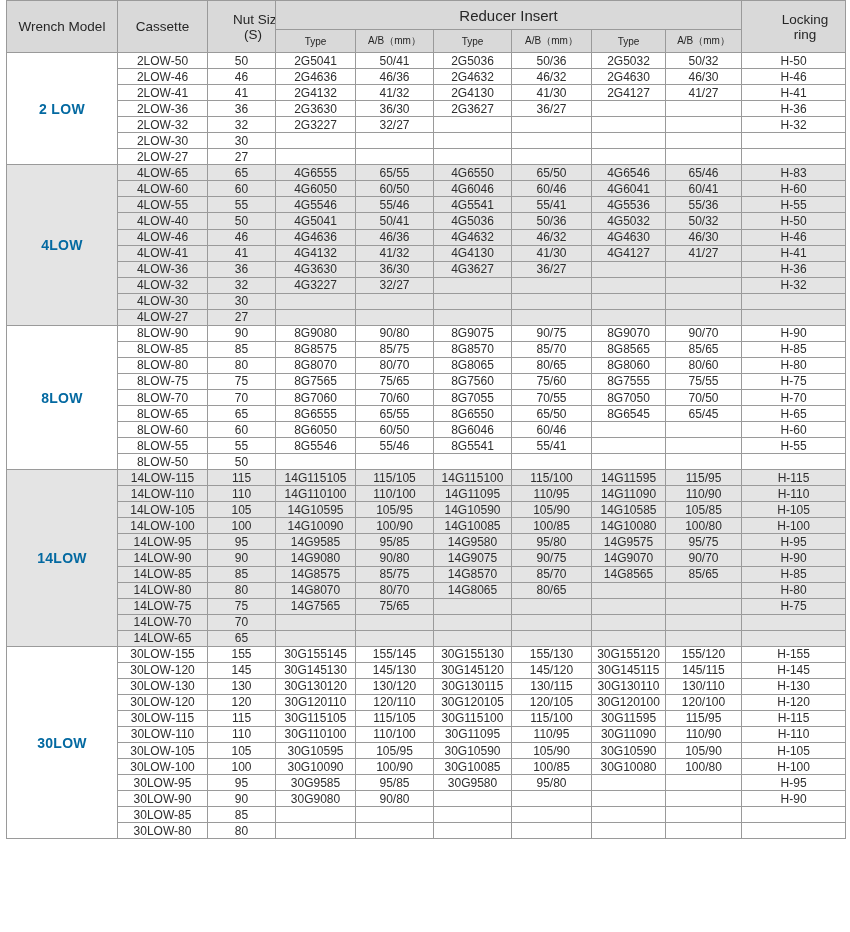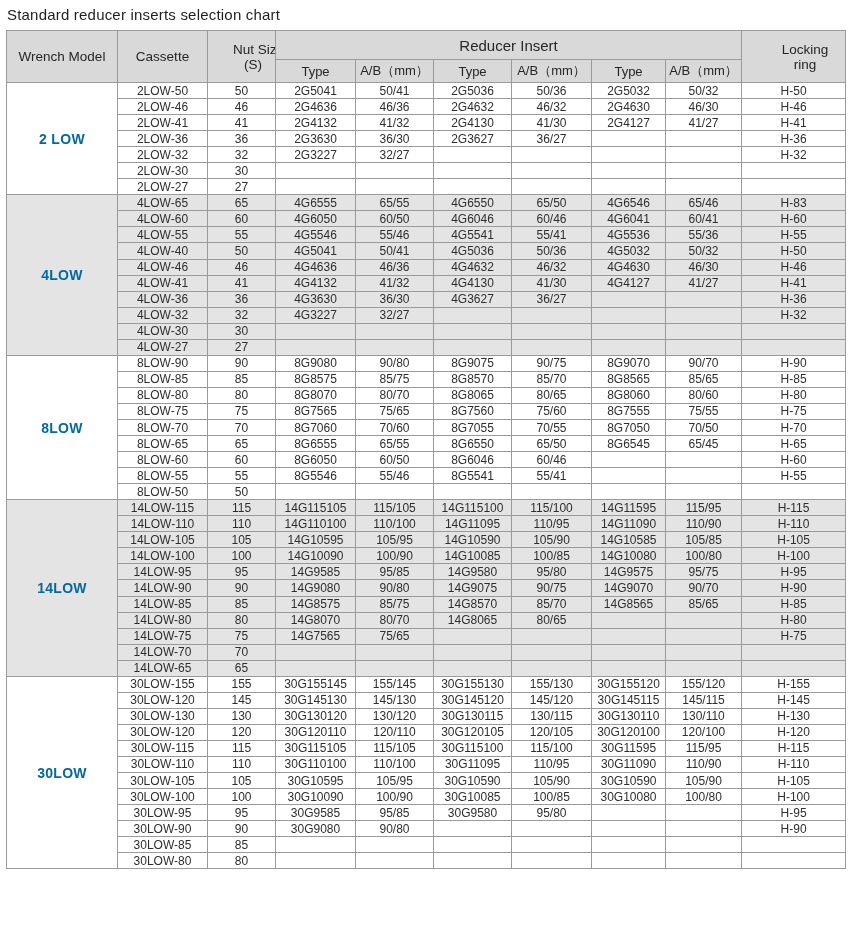--- a/index.html
+++ b/index.html
@@ -39,21 +39,21 @@
     overflow:hidden;
     white-space:nowrap;
   }
   thead th{
     background:var(--header-bg);
     font-weight:normal;
     font-size:13.5px;
     color:#262626;
   }
   thead tr.h1 th{height:29px;}
-  thead tr.h2 th{height:23px;font-size:13px;margin-top:40px;}
+  thead tr.h2 th{height:23px;font-size:10px;margin-top:40px;}
   thead th.reducer{font-size:15px;}
   thead th .tworow{line-height:15px;margin-left:23px;}
   thead{border-bottom:1px solid var(--border-strong);}
   tbody td{
     height:16.05px;
     font-size:12px;
     color:#2e2e2e;
   }
   tbody tr.shaded td{background:var(--shade-bg);}
   tbody tr.plain td{background:#ffffff;}
@@ -62,21 +62,20 @@
     font-weight:bold;
     font-size:14px;
     color:#0369a1;
     letter-spacing:0.3px;
   }
 </style>
 </head>
 <body>
 
 <div class="page">
-  <div class="title">Standard reducer inserts selection chart</div>
 
   <table>
     <colgroup>
       <col style="width:111px">
         <col style="width:90px">
         <col style="width:68px">
       <col style="width:80px">
         <col style="width:78px">
         <col style="width:78px">
       <col style="width:80px">

